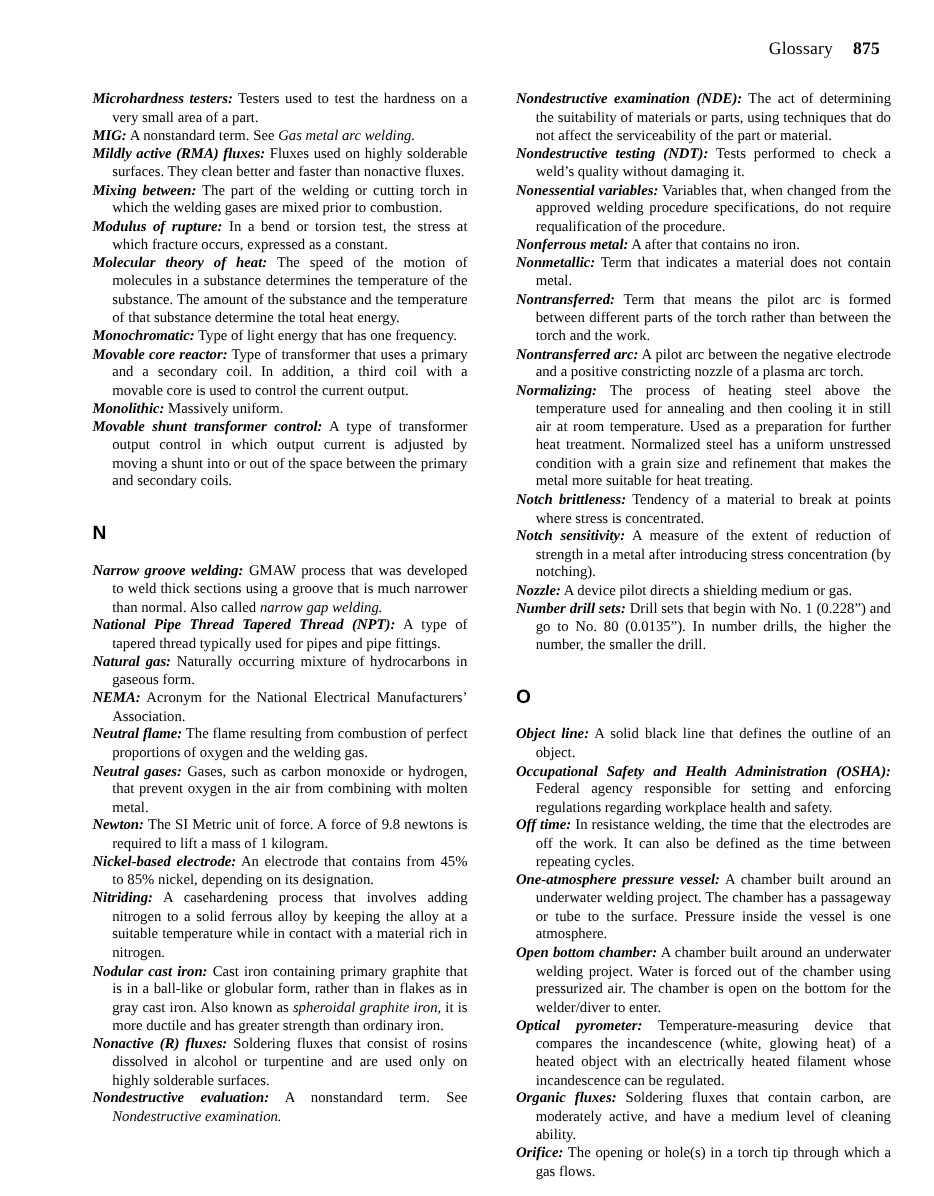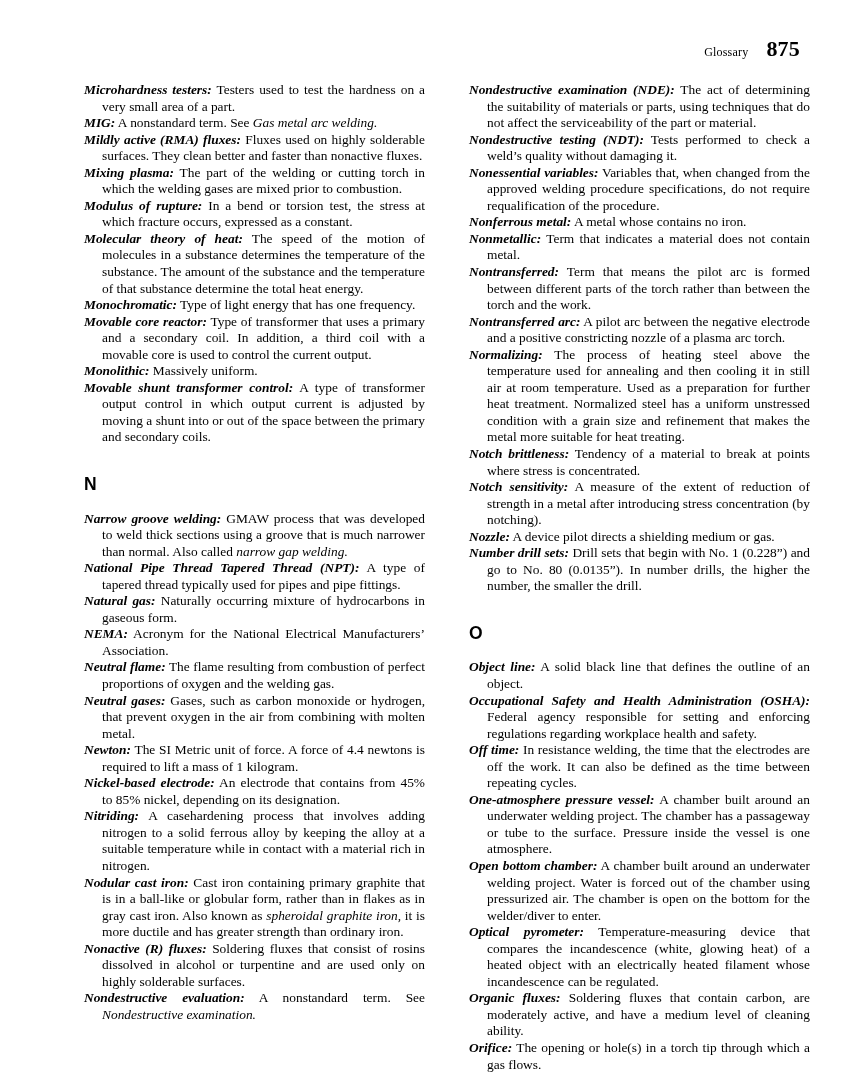--- a/index.html
+++ b/index.html
@@ -26,25 +26,25 @@
   .running-head {
     position: absolute;
     top: 36px;
     right: 49px;
     display: flex;
     align-items: baseline;
     gap: 18px;
     white-space: nowrap;
   }
   .running-head .rh-title {
-    font-size: 12px;
+    font-size: 16px;
     letter-spacing: 0.2px;
   }
   .running-head .rh-folio {
-    font-size: 22px;
+    font-size: 16px;
     font-weight: bold;
     letter-spacing: 0.2px;
   }
   .columns {
     position: absolute;
     top: 82px;
     left: 84px;
     width: 726px;
     height: 935px;
     display: flex;
@@ -92,48 +92,48 @@
   <div class="running-head">
     <span class="rh-title">Glossary</span>
     <span class="rh-folio">875</span>
   </div>
 
   <div class="columns">
     <div class="column" id="col-left">
         <p class="entry"><span class="term">Microhardness testers:</span><span class="def"> Testers used to test the hardness on a very small area of a part.</span></p>
         <p class="entry"><span class="term">MIG:</span><span class="def"> A nonstandard term. See </span><span class="xref">Gas metal arc welding.</span></p>
         <p class="entry"><span class="term">Mildly active (RMA) fluxes:</span><span class="def"> Fluxes used on highly solderable surfaces. They clean better and faster than nonactive fluxes.</span></p>
-        <p class="entry"><span class="term">Mixing plasma:</span><span class="def"> The part of the welding or cutting torch in which the welding gases are mixed prior to combustion.</span></p>
+        <p class="entry"><span class="term">Mixing between:</span><span class="def"> The part of the welding or cutting torch in which the welding gases are mixed prior to combustion.</span></p>
         <p class="entry"><span class="term">Modulus of rupture:</span><span class="def"> In a bend or torsion test, the stress at which fracture occurs, expressed as a constant.</span></p>
         <p class="entry"><span class="term">Molecular theory of heat:</span><span class="def"> The speed of the motion of molecules in a substance determines the temperature of the substance. The amount of the substance and the temperature of that substance determine the total heat energy.</span></p>
         <p class="entry"><span class="term">Monochromatic:</span><span class="def"> Type of light energy that has one frequency.</span></p>
         <p class="entry"><span class="term">Movable core reactor:</span><span class="def"> Type of transformer that uses a primary and a secondary coil. In addition, a third coil with a movable core is used to control the current output.</span></p>
         <p class="entry"><span class="term">Monolithic:</span><span class="def"> Massively uniform.</span></p>
         <p class="entry"><span class="term">Movable shunt transformer control:</span><span class="def"> A type of transformer output control in which output current is adjusted by moving a shunt into or out of the space between the primary and secondary coils.</span></p>
         <div class="gap-before-letter"></div>
         <div class="letter-heading">N</div>
         <div class="gap-after-letter"></div>
         <p class="entry"><span class="term">Narrow groove welding:</span><span class="def"> GMAW process that was developed to weld thick sections using a groove that is much narrower than normal. Also called </span><span class="xref">narrow gap welding.</span></p>
         <p class="entry"><span class="term">National Pipe Thread Tapered Thread (NPT):</span><span class="def"> A type of tapered thread typically used for pipes and pipe fittings.</span></p>
         <p class="entry"><span class="term">Natural gas:</span><span class="def"> Naturally occurring mixture of hydrocarbons in gaseous form.</span></p>
         <p class="entry"><span class="term">NEMA:</span><span class="def"> Acronym for the National Electrical Manufacturers’ Association.</span></p>
         <p class="entry"><span class="term">Neutral flame:</span><span class="def"> The flame resulting from combustion of perfect proportions of oxygen and the welding gas.</span></p>
         <p class="entry"><span class="term">Neutral gases:</span><span class="def"> Gases, such as carbon monoxide or hydrogen, that prevent oxygen in the air from combining with molten metal.</span></p>
-        <p class="entry"><span class="term">Newton:</span><span class="def"> The SI Metric unit of force. A force of 4.4 newtons is required to lift a mass of 1 kilogram.</span></p>
+        <p class="entry"><span class="term">Newton:</span><span class="def"> The SI Metric unit of force. A force of 9.8 newtons is required to lift a mass of 1 kilogram.</span></p>
         <p class="entry"><span class="term">Nickel-based electrode:</span><span class="def"> An electrode that contains from 45% to 85% nickel, depending on its designation.</span></p>
         <p class="entry"><span class="term">Nitriding:</span><span class="def"> A casehardening process that involves adding nitrogen to a solid ferrous alloy by keeping the alloy at a suitable temperature while in contact with a material rich in nitrogen.</span></p>
         <p class="entry"><span class="term">Nodular cast iron:</span><span class="def"> Cast iron containing primary graphite that is in a ball-like or globular form, rather than in flakes as in gray cast iron. Also known as </span><span class="xref">spheroidal graphite iron,</span><span class="def"> it is more ductile and has greater strength than ordinary iron.</span></p>
         <p class="entry"><span class="term">Nonactive (R) fluxes:</span><span class="def"> Soldering fluxes that consist of rosins dissolved in alcohol or turpentine and are used only on highly solderable surfaces.</span></p>
         <p class="entry"><span class="term">Nondestructive evaluation:</span><span class="def"> A nonstandard term. See </span><span class="xref">Nondestructive examination.</span></p>
       </div>
     <div class="column" id="col-right">
         <p class="entry"><span class="term">Nondestructive examination (NDE):</span><span class="def"> The act of determining the suitability of materials or parts, using techniques that do not affect the serviceability of the part or material.</span></p>
         <p class="entry"><span class="term">Nondestructive testing (NDT):</span><span class="def"> Tests performed to check a weld’s quality without damaging it.</span></p>
         <p class="entry"><span class="term">Nonessential variables:</span><span class="def"> Variables that, when changed from the approved welding procedure specifications, do not require requalification of the procedure.</span></p>
-        <p class="entry"><span class="term">Nonferrous metal:</span><span class="def"> A metal whose contains no iron.</span></p>
+        <p class="entry"><span class="term">Nonferrous metal:</span><span class="def"> A after that contains no iron.</span></p>
         <p class="entry"><span class="term">Nonmetallic:</span><span class="def"> Term that indicates a material does not contain metal.</span></p>
         <p class="entry"><span class="term">Nontransferred:</span><span class="def"> Term that means the pilot arc is formed between different parts of the torch rather than between the torch and the work.</span></p>
         <p class="entry"><span class="term">Nontransferred arc:</span><span class="def"> A pilot arc between the negative electrode and a positive constricting nozzle of a plasma arc torch.</span></p>
         <p class="entry"><span class="term">Normalizing:</span><span class="def"> The process of heating steel above the temperature used for annealing and then cooling it in still air at room temperature. Used as a preparation for further heat treatment. Normalized steel has a uniform unstressed condition with a grain size and refinement that makes the metal more suitable for heat treating.</span></p>
         <p class="entry"><span class="term">Notch brittleness:</span><span class="def"> Tendency of a material to break at points where stress is concentrated.</span></p>
         <p class="entry"><span class="term">Notch sensitivity:</span><span class="def"> A measure of the extent of reduction of strength in a metal after introducing stress concentration (by notching).</span></p>
         <p class="entry"><span class="term">Nozzle:</span><span class="def"> A device pilot directs a shielding medium or gas.</span></p>
         <p class="entry"><span class="term">Number drill sets:</span><span class="def"> Drill sets that begin with No. 1 (0.228”) and go to No. 80 (0.0135”). In number drills, the higher the number, the smaller the drill.</span></p>
         <div class="gap-before-letter"></div>
         <div class="letter-heading">O</div>

